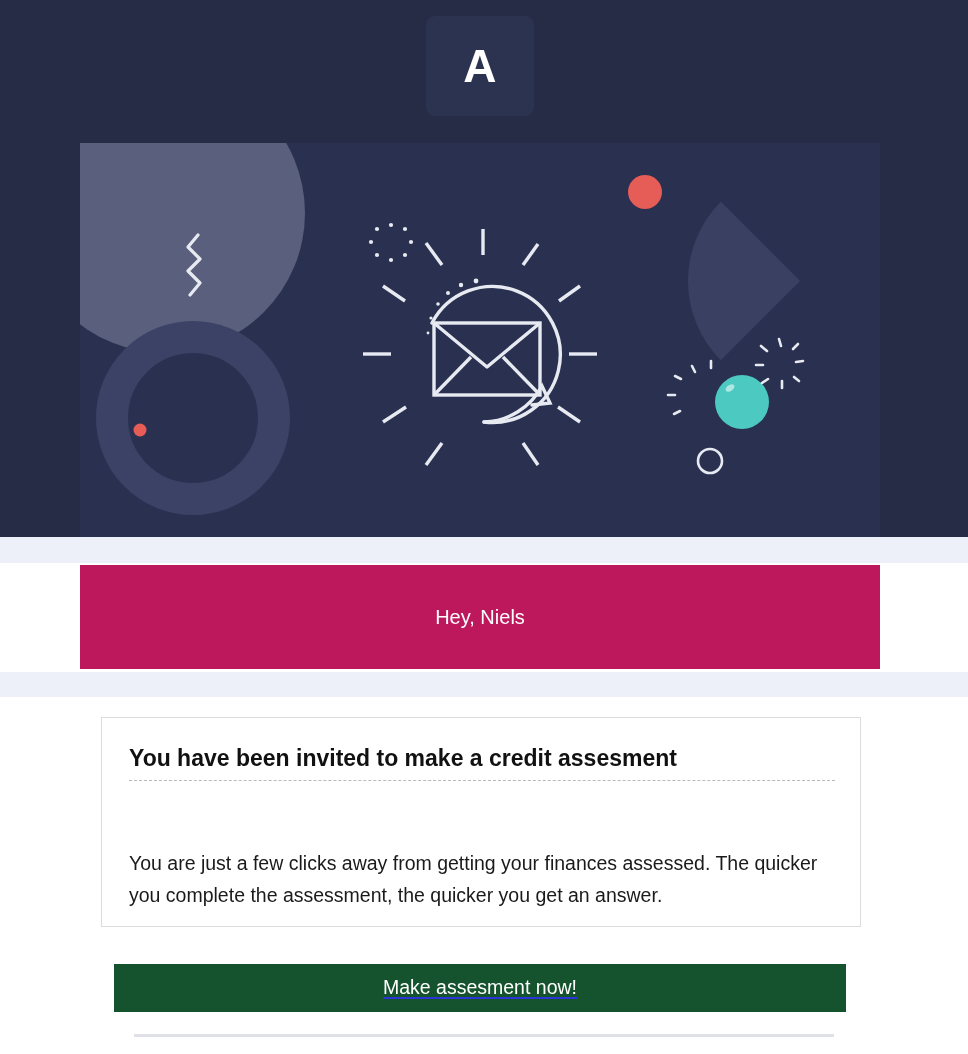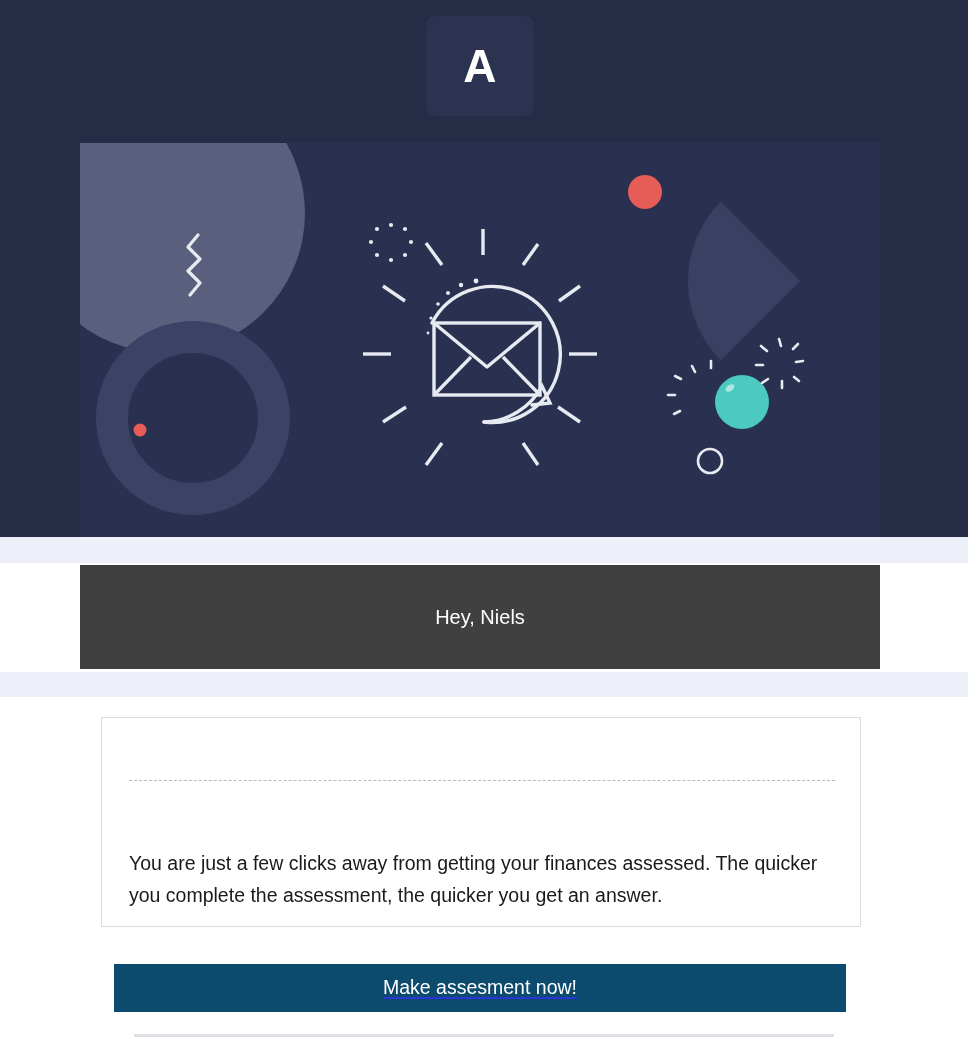--- a/index.html
+++ b/index.html
@@ -73,21 +73,21 @@
     width: 968px;
     background: #ffffff;
   }
   .white-strip.a { top: 563px; height: 4px; }
 
   
   .greeting-card {
     position: absolute;
     left: 80px; top: 565px;
     width: 800px; height: 104px;
-    background: #404040;
+    background: #be185d;
     display: flex;
     align-items: center;
     justify-content: center;
   }
   .greeting-text {
     color: #ffffff;
     font-size: 20px;
     line-height: 1.3;
   }
 
@@ -125,21 +125,21 @@
     font-size: 19.5px;
     line-height: 32px;
     margin-top: 28px;
   }
 
   
   .cta-button {
     position: absolute;
     left: 114px; top: 964px;
     width: 732px; height: 48px;
-    background: #0c4a6e;
+    background: #14532d;
     display: flex;
     align-items: center;
     justify-content: center;
     cursor: pointer;
   }
   .cta-link {
     color: #ffffff;
     font-size: 19.5px;
     text-decoration: underline;
     text-decoration-color: #2b35d8;
@@ -263,20 +263,21 @@
   <div class="band-lavender one"></div>
   <div class="white-strip a"></div>
 
   <div class="greeting-card">
     <span class="greeting-text">Hey, Niels</span>
   </div>
 
   <div class="band-lavender two"></div>
 
   <div class="content-card">
+    <div class="card-heading">You have been invited to make a credit assesment</div>
     <div class="card-rule"></div>
     <div class="card-body">You are just a few clicks away from getting your finances assessed. The quicker you complete the assessment, the quicker you get an answer.</div>
   </div>
 
   <div class="cta-button">
     <span class="cta-link">Make assesment now!</span>
   </div>
 
   <div class="bottom-divider"></div>
 

